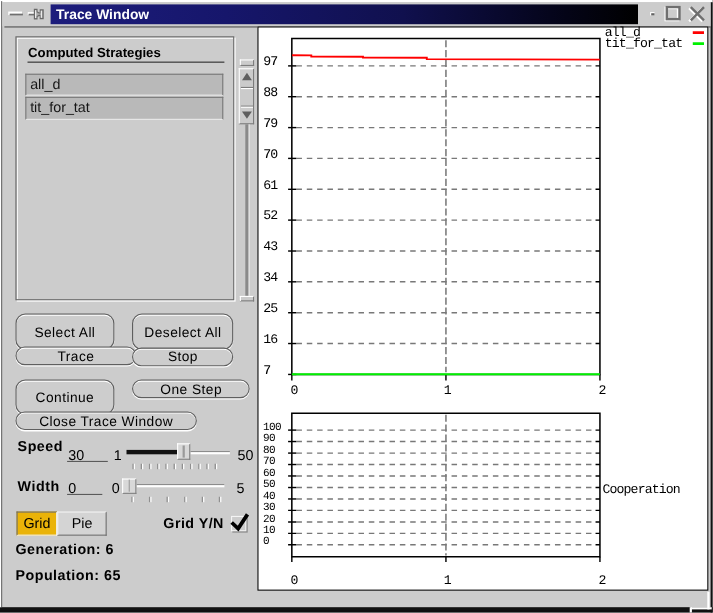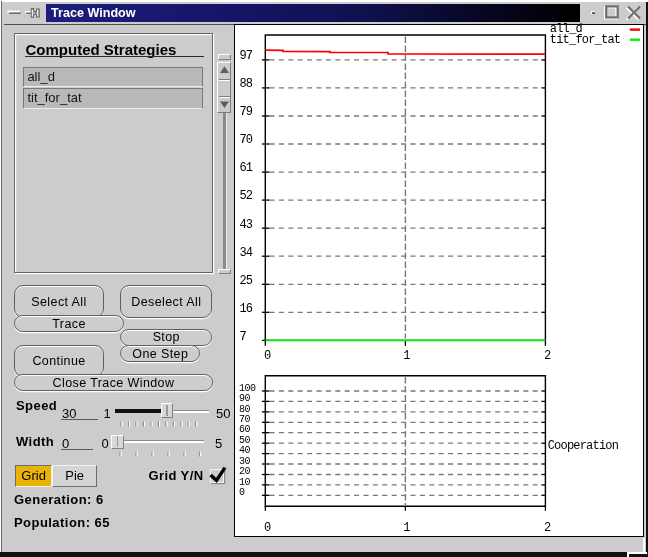--- a/index.html
+++ b/index.html
@@ -50,21 +50,21 @@
  <rect x="1" y="2.2" width="11.5" height="11" fill="none" stroke="#ffffff" stroke-width="2.4"></rect>
  <rect x="2.2" y="1.4" width="11.5" height="11" fill="none" stroke="#6f6f6f" stroke-width="2.2"></rect>
 </svg>
 
 <svg class="abs" style="left:625px;top:4px" width="18" height="17" viewBox="0 0 18 17">
  <path d="M1.5 3.5 L13.5 15.5 M13.5 3.5 L1.5 15.5" stroke="#fff" stroke-width="2.2"></path>
  <path d="M3 2.5 L15 14.5 M15 2.5 L3 14.5" stroke="#6f6f6f" stroke-width="2.2"></path>
 </svg>
 
 <div class="abs" style="left:14px;top:33px;width:199px;height:240px;border:1.2px solid #676767;box-shadow:inset 1.2px 1.2px 0 #fff, 1.2px 1.2px 0 #fff"></div>
-<div class="abs bold" style="left:25.5px;top:41px;font-size:15px;letter-spacing:0">Computed Strategies</div>
+<div class="abs bold" style="left:25.5px;top:41px;font-size:12px;letter-spacing:0">Computed Strategies</div>
 <div class="abs" style="left:25px;top:55.8px;width:179px;height:1.5px;background:#2c2c2c"></div>
 
 <div class="abs" style="left:23px;top:67px;width:180px;height:20.4px;background:#b9b9b9;border-top:1px solid #787878;border-left:1px solid #787878;border-right:1px solid #787878;border-bottom:1px solid #ececec"></div>
 <div class="abs" style="left:27.4px;top:69px;font-size:13px;color:#161616">all_d</div>
 <div class="abs" style="left:23px;top:88.4px;width:180px;height:20.4px;background:#b9b9b9;border-top:1px solid #787878;border-left:1px solid #787878;border-right:1px solid #787878;border-bottom:1px solid #ececec"></div>
 <div class="abs" style="left:27.4px;top:90.4px;font-size:13px;color:#161616">tit_for_tat</div>
 
 <div class="abs" style="left:218px;top:54px;width:12.5px;height:5.5px;background:#cbcbcb;border-top:1.2px solid #fff;border-left:1.2px solid #fff;border-right:1.2px solid #7d7d7d;border-bottom:1.2px solid #7d7d7d"></div>
 <div class="abs" style="left:217.4px;top:62px;width:13.6px;height:51px;background:#cbcbcb;border-top:1.2px solid #fff;border-left:1.2px solid #fff;border-right:1.2px solid #7d7d7d;border-bottom:1.2px solid #7d7d7d"></div>
 <div class="abs" style="left:218.6px;top:78.6px;width:11.2px;height:1.2px;background:#7d7d7d"></div>
@@ -79,24 +79,24 @@
   </svg>
 
 <div class="abs" style="left:223.3px;top:113px;width:2.8px;height:155.6px;background:#8a8a8a"></div>
 <div class="abs" style="left:226.1px;top:113px;width:1px;height:155.6px;background:#e8e8e8"></div>
 
 <div class="abs" style="left:218px;top:268.6px;width:12.5px;height:5.8px;background:#cbcbcb;border-top:1.2px solid #fff;border-left:1.2px solid #fff;border-right:1.2px solid #7d7d7d;border-bottom:1.2px solid #7d7d7d"></div>
 
 <div class="btn" style="left:14px;top:285.3px;width:90px;height:33px">Select All</div>
 <div class="btn" style="left:120.3px;top:285.3px;width:92px;height:33px">Deselect All</div>
 <div class="btn" style="left:14px;top:315.3px;width:110px;height:16.8px">Trace</div>
-<div class="btn" style="left:120.3px;top:329px;width:92px;height:16.8px">Stop</div>
+<div class="btn" style="left:120.3px;top:316px;width:92px;height:16.8px">Stop</div>
 <div class="btn" style="left:14px;top:345.3px;width:90px;height:32px">Continue</div>
-<div class="btn" style="left:120.3px;top:345.3px;width:80px;height:16.8px">One Step</div>
-<div class="btn" style="left:14px;top:374px;width:199px;height:17px">Close Trace Window</div>
+<div class="btn" style="left:120.3px;top:345.3px;width:107px;height:16.8px">One Step</div>
+<div class="btn" style="left:14px;top:374px;width:165px;height:17px">Close Trace Window</div>
 
 <div class="lbl" style="left:16px;top:398px">Speed</div>
 <div class="abs" style="left:62px;top:406.3px;font-size:13px">30</div>
 <div class="abs" style="left:61px;top:418.8px;width:37px;height:1.3px;background:#5a5a5a"></div>
 <div class="abs" style="left:103.5px;top:406.3px;font-size:13px">1</div>
 
 <div class="abs" style="left:114.5px;top:409.3px;width:48px;height:4.2px;background:#111"></div>
 
 <div class="abs" style="left:173px;top:409.8px;width:36px;height:3.4px;background:#fff;border-top:1.2px solid #8c8c8c"></div>
 

